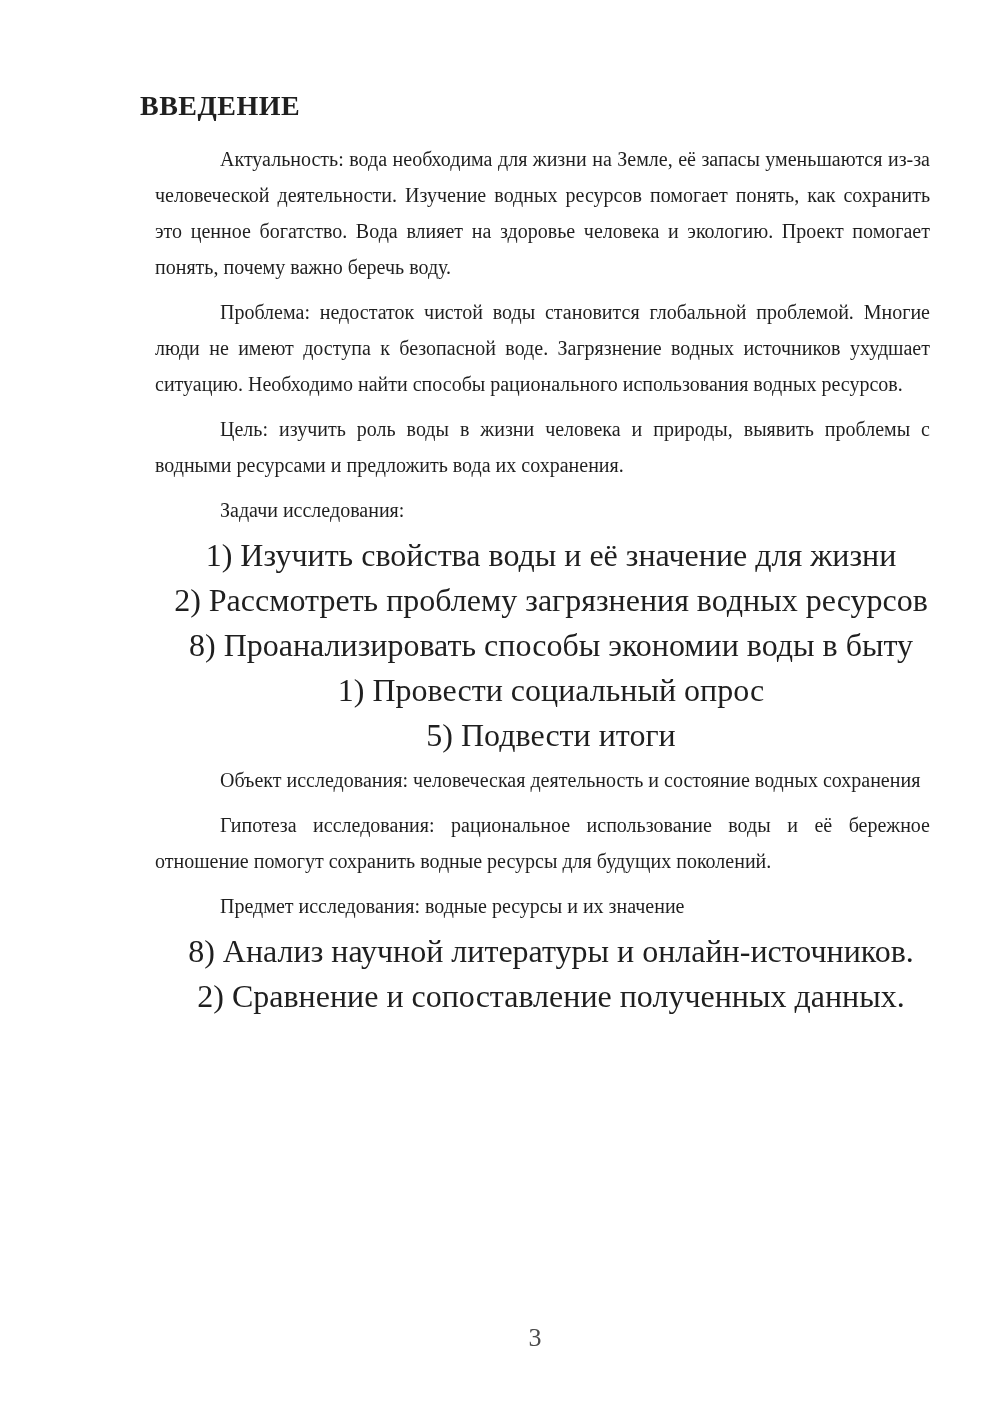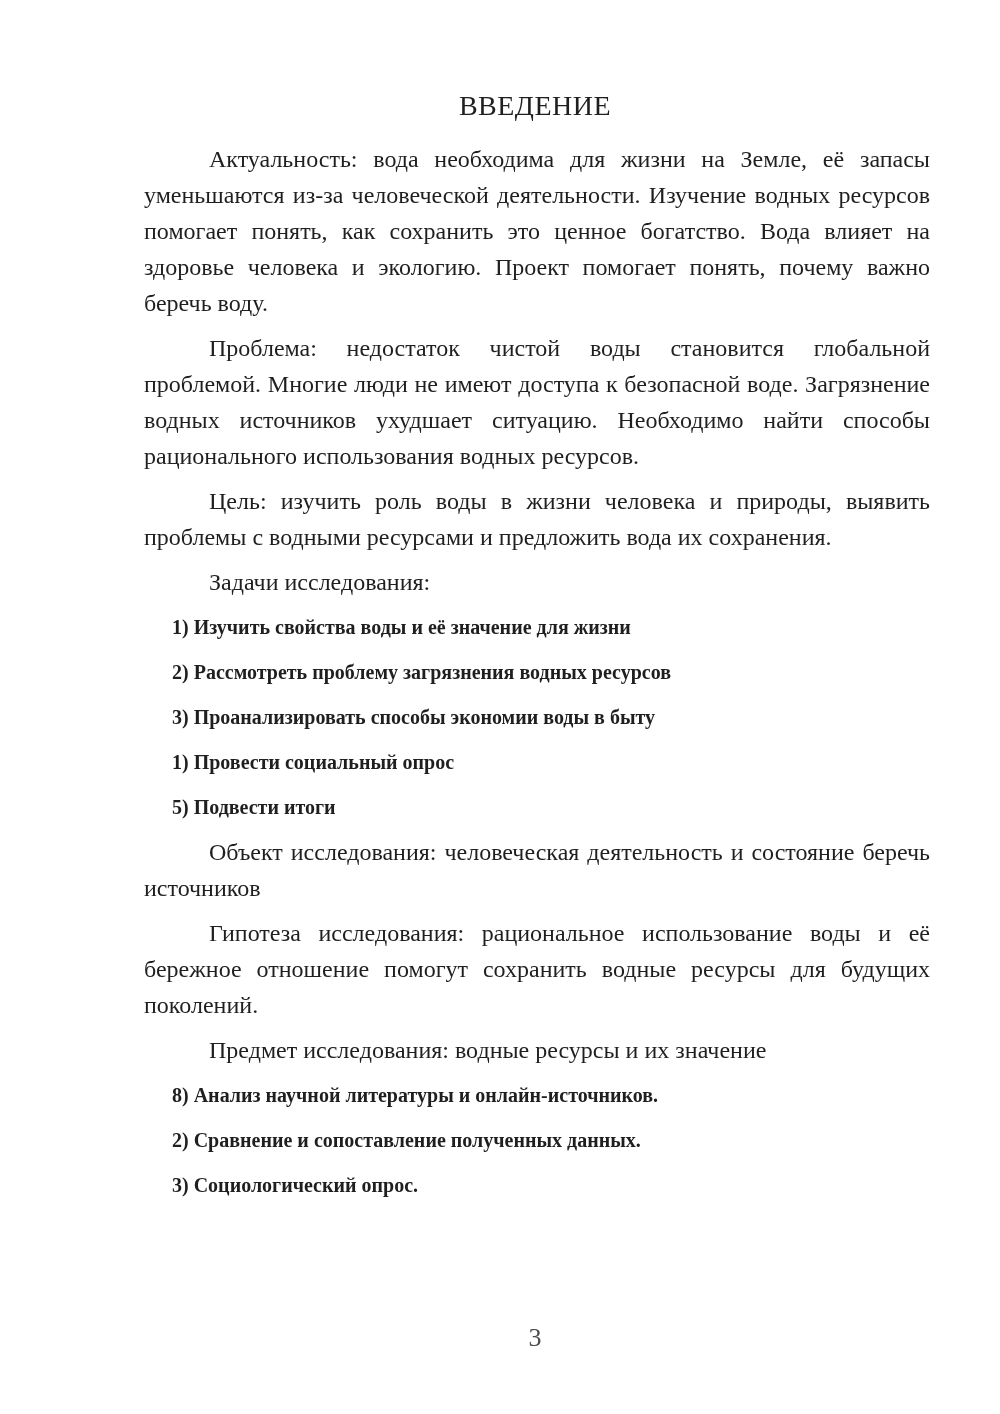--- a/index.html
+++ b/index.html
@@ -17,41 +17,40 @@
     color: #1f1f1f;
   }
   .content {
     position: absolute;
     left: 140px;
     top: 88px;
     width: 790px;
   }
   .title {
     font-size: 28px;
-    font-weight: normal;
+    font-weight: bold;
     line-height: 36px;
-    text-align: center;
+    text-align: left;
     margin: 0 0 17px 0;
     letter-spacing: 0.5px;
   }
   .para {
-    font-size: 24px;
+    font-size: 20px;
     line-height: 36px;
     text-align: justify;
     text-indent: 65px;
-    margin: 0 0 9px 4px;
+    margin: 0 0 9px 15px;
   }
   .list {
-    font-size: 20px;
+    font-size: 32px;
     line-height: 36px;
-    text-align: left;
+    text-align: center;
     text-indent: 0;
     margin: 0 0 9px 0;
     padding-left: 32px;
-    font-weight: bold;
   }
   .page-number {
     position: absolute;
     left: 140px;
     top: 1322px;
     width: 790px;
     text-align: center;
     font-size: 26px;
     line-height: 32px;
     color: #4b4b4b;
@@ -64,27 +63,26 @@
   <div class="content">
     <h1 class="title">ВВЕДЕНИЕ</h1>
 
     <p class="para">Актуальность: вода необходима для жизни на Земле, её запасы уменьшаются из-за человеческой деятельности. Изучение водных ресурсов помогает понять, как сохранить это ценное богатство. Вода влияет на здоровье человека и экологию. Проект помогает понять, почему важно беречь воду.</p>
     <p class="para">Проблема: недостаток чистой воды становится глобальной проблемой. Многие люди не имеют доступа к безопасной воде. Загрязнение водных источников ухудшает ситуацию. Необходимо найти способы рационального использования водных ресурсов.</p>
     <p class="para">Цель: изучить роль воды в жизни человека и природы, выявить проблемы с водными ресурсами и предложить вода их сохранения.</p>
     <p class="para">Задачи исследования:</p>
 
     <p class="list">1) Изучить свойства воды и её значение для жизни</p>
     <p class="list">2) Рассмотреть проблему загрязнения водных ресурсов</p>
-    <p class="list">3) Проанализировать способы экономии воды в быту</p>
+    <p class="list">8) Проанализировать способы экономии воды в быту</p>
     <p class="list">1) Провести социальный опрос</p>
     <p class="list">5) Подвести итоги</p>
 
-    <p class="para">Объект исследования: человеческая деятельность и состояние беречь источников</p>
+    <p class="para">Объект исследования: человеческая деятельность и состояние водных сохранения</p>
     <p class="para">Гипотеза исследования: рациональное использование воды и её бережное отношение помогут сохранить водные ресурсы для будущих поколений.</p>
     <p class="para">Предмет исследования: водные ресурсы и их значение</p>
 
     <p class="list">8) Анализ научной литературы и онлайн-источников.</p>
     <p class="list">2) Сравнение и сопоставление полученных данных.</p>
-    <p class="list">3) Социологический опрос.</p>
   </div>
 
   <div class="page-number">3</div>
 </div>
 
 </body></html>

